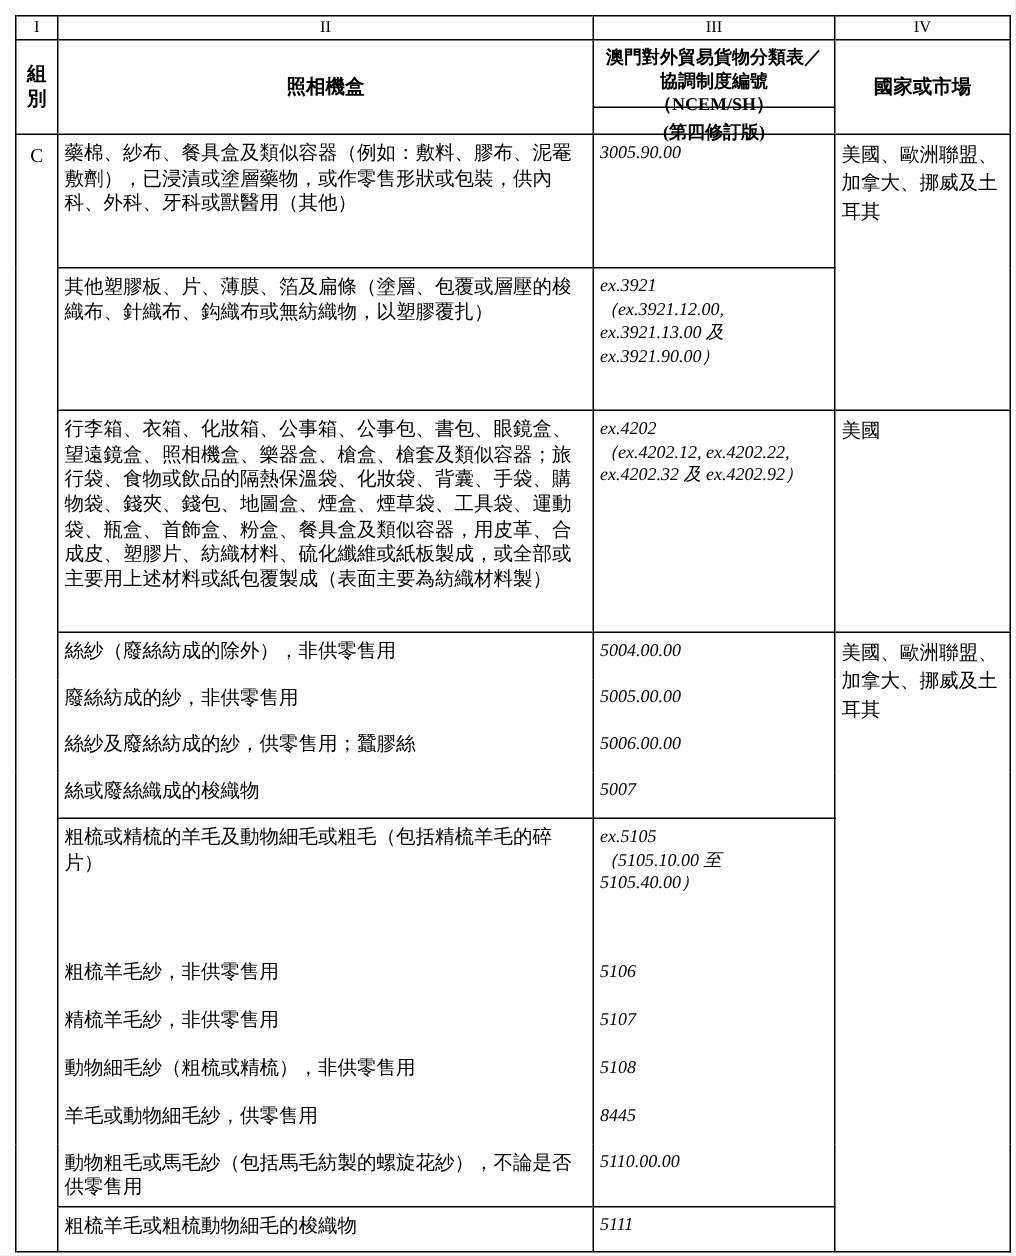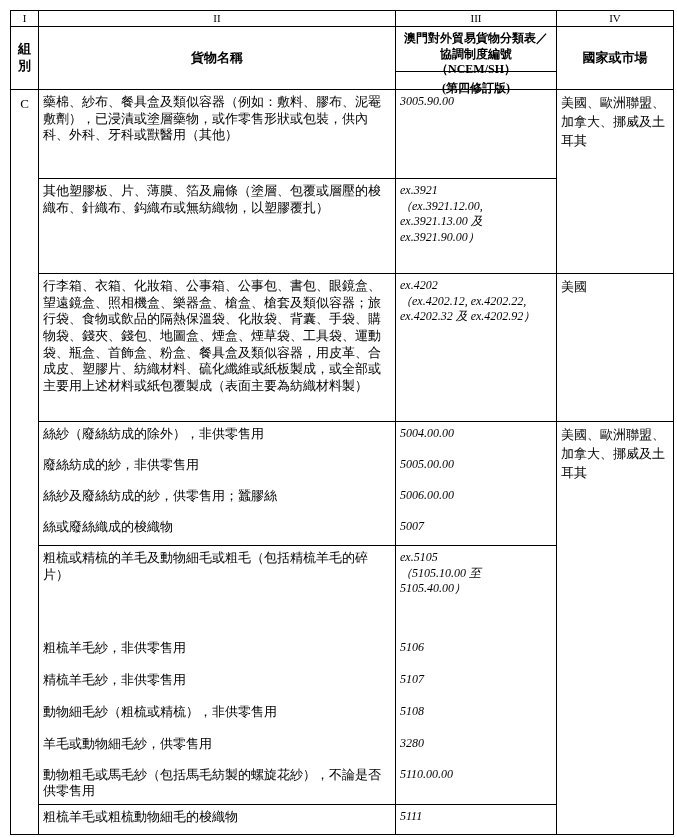--- a/index.html
+++ b/index.html
@@ -60,21 +60,21 @@
     <tbody>
         <tr class="rn">
       <td>I</td>
       <td>II</td>
       <td>III</td>
       <td>IV</td>
     </tr>
 
     <tr class="hd">
       <td>組別</td>
-      <td>貨物名稱</td>
+      <td>照相機盒</td>
       <td class="hd3">
         <div class="hd3-top">澳門對外貿易貨物分類表／
 協調制度編號
 （NCEM/SH）</div>
         <div class="hd3-bot">(第四修訂版)</div>
       </td>
       <td>國家或市場</td>
     </tr>
 
     <tr style="height:89px">
@@ -138,21 +138,21 @@
       <td class="c3">5107</td>
     </tr>
 
     <tr style="height:32px">
       <td class="c2">動物細毛紗（粗梳或精梳），非供零售用</td>
       <td class="c3">5108</td>
     </tr>
 
     <tr style="height:31px">
       <td class="c2">羊毛或動物細毛紗，供零售用</td>
-      <td class="c3">3280</td>
+      <td class="c3">8445</td>
     </tr>
 
     <tr style="height:34px">
       <td class="c2">動物粗毛或馬毛紗（包括馬毛紡製的螺旋花紗），不論是否供零售用</td>
       <td class="c3">5110.00.00</td>
     </tr>
 
     <tr style="height:30px">
       <td class="c2 bt">粗梳羊毛或粗梳動物細毛的梭織物</td>
       <td class="c3 bt">5111</td>

